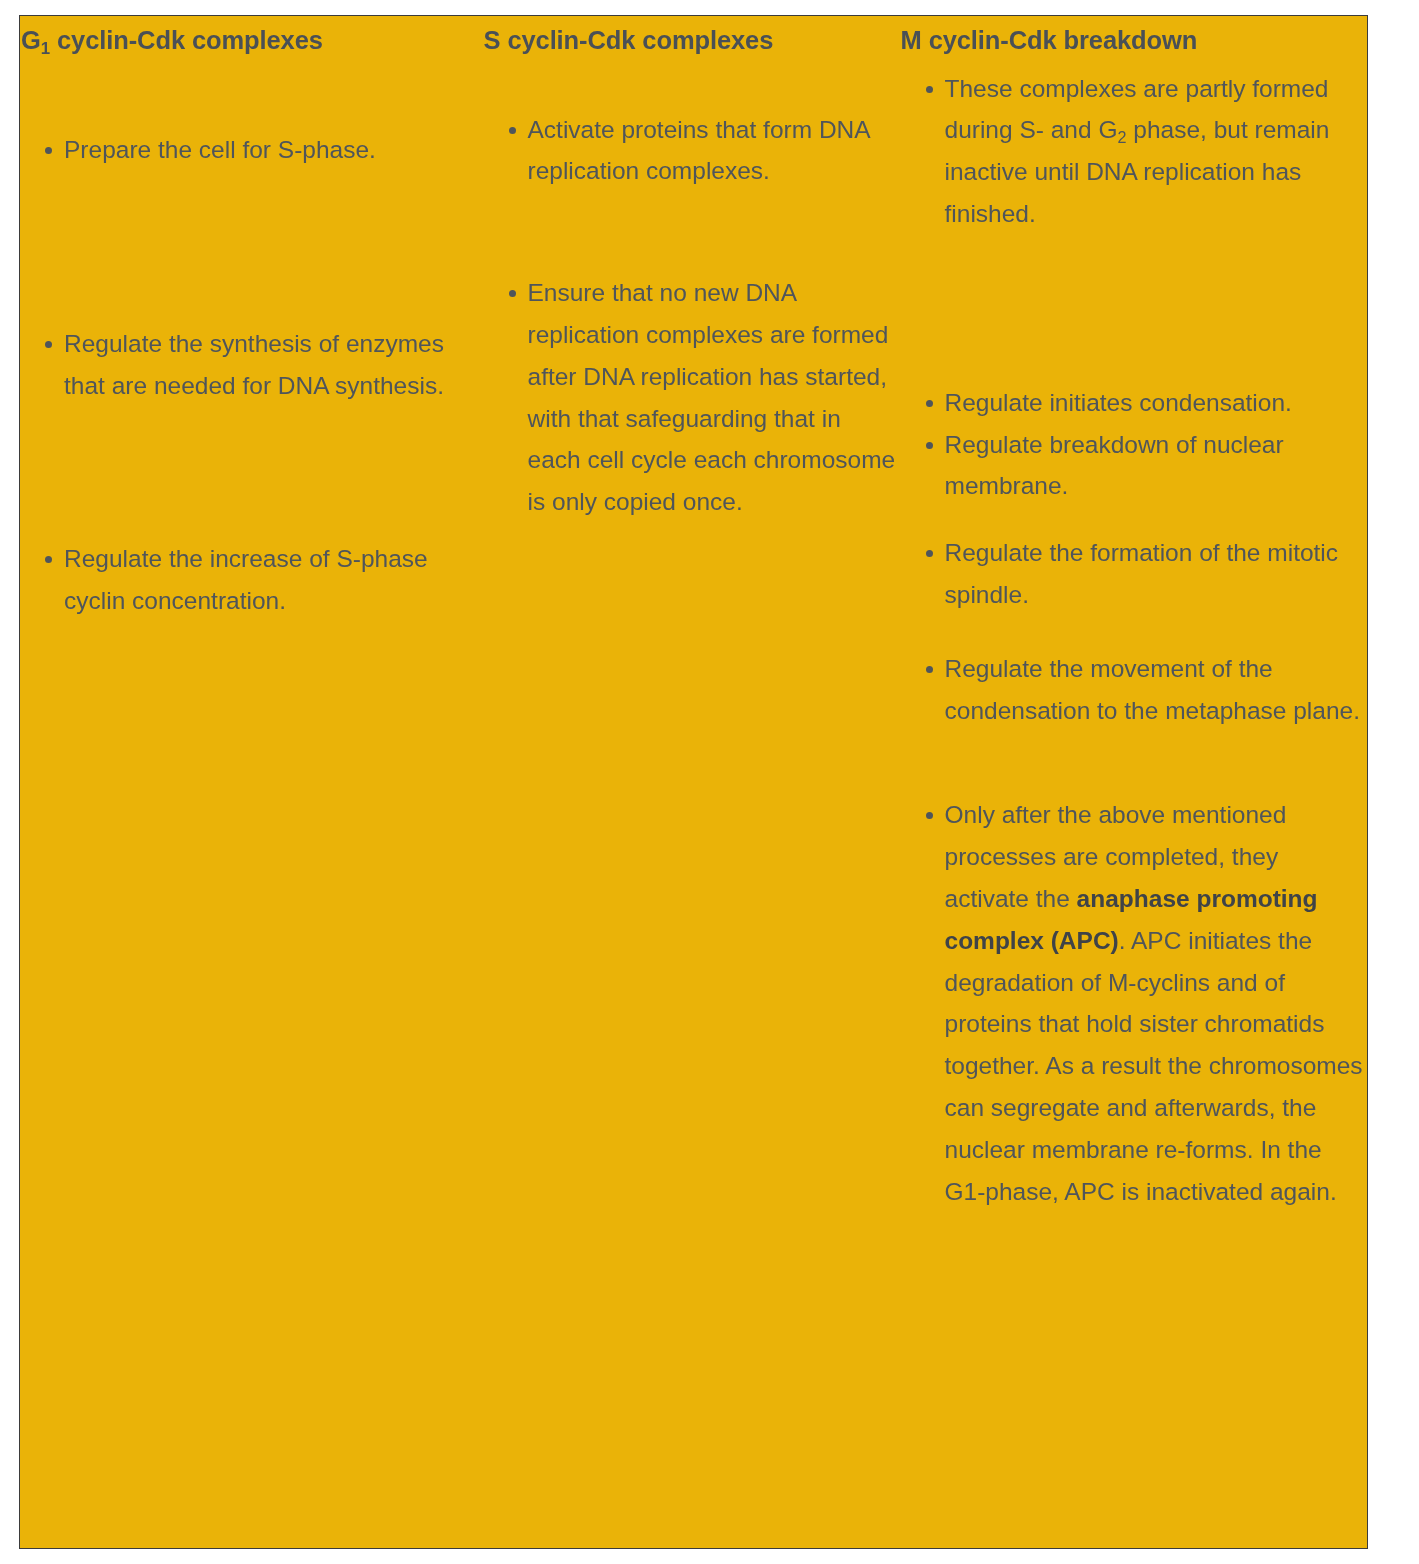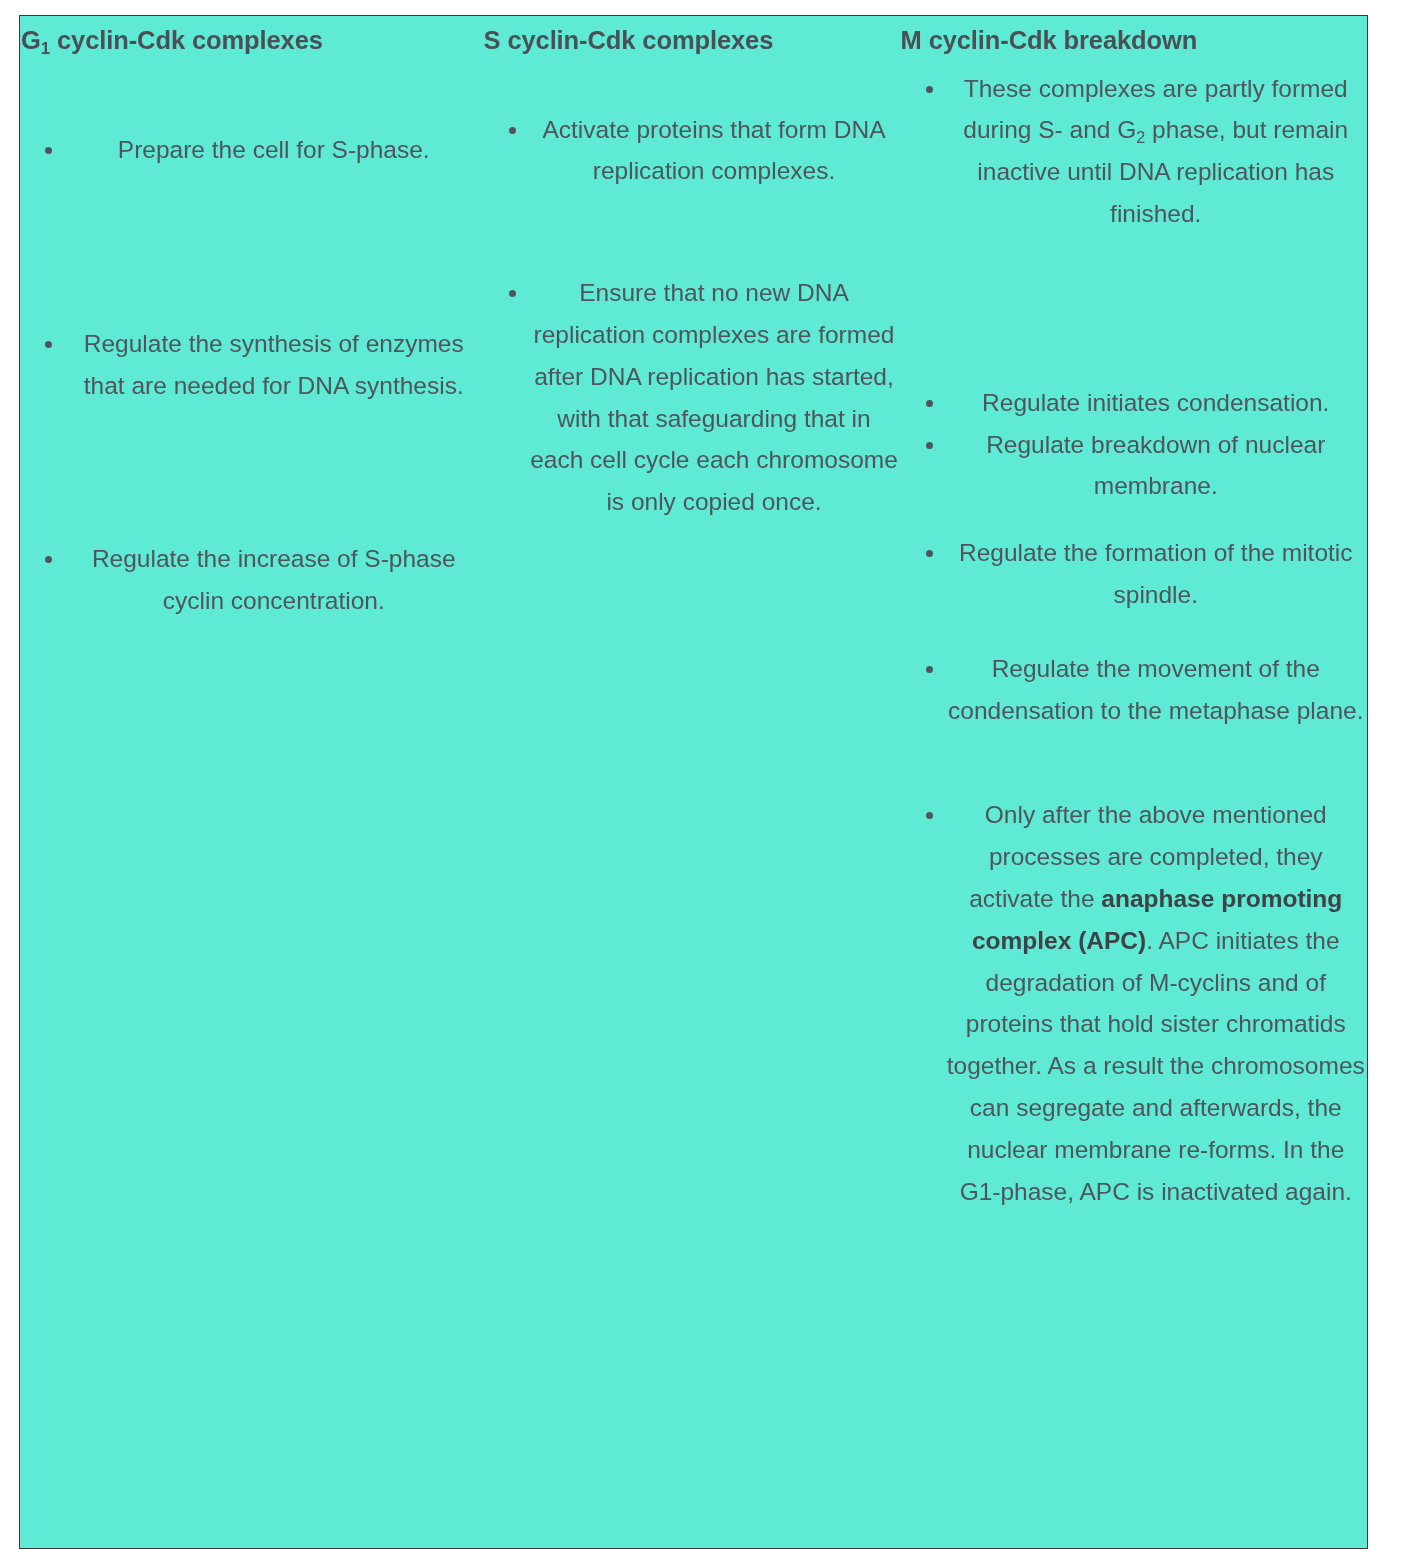--- a/index.html
+++ b/index.html
@@ -26,21 +26,21 @@
   .cmp-table {
     position: absolute;
     left: 19px;
     top: 15px;
     width: 1348px;
     height: 1534px;
     box-sizing: border-box;
     border: 1.6px solid #3b3b3b;
     border-collapse: collapse;
     table-layout: fixed;
-    background: #5eead4;
+    background: #eab308;
   }
 
   .cmp-table td {
     vertical-align: top;
     padding: 0;
     border: none;
   }
 
   .col-g1 { width: 464px; }
   .col-s  { width: 417px; }
@@ -70,21 +70,20 @@
     padding: 0;
   }
 
   ul.bullets > li {
     position: relative;
     font-size: 24.5px;
     line-height: 41.8px;
     color: #4f555b;
     padding-left: 44px;
     margin: 0;
-    text-align: center;
   }
 
   ul.bullets > li .bullet-dot {
     position: absolute;
     left: 25px;
     top: 18px;
     width: 7px;
     height: 7px;
     border-radius: 50%;
     background: #4f555b;

